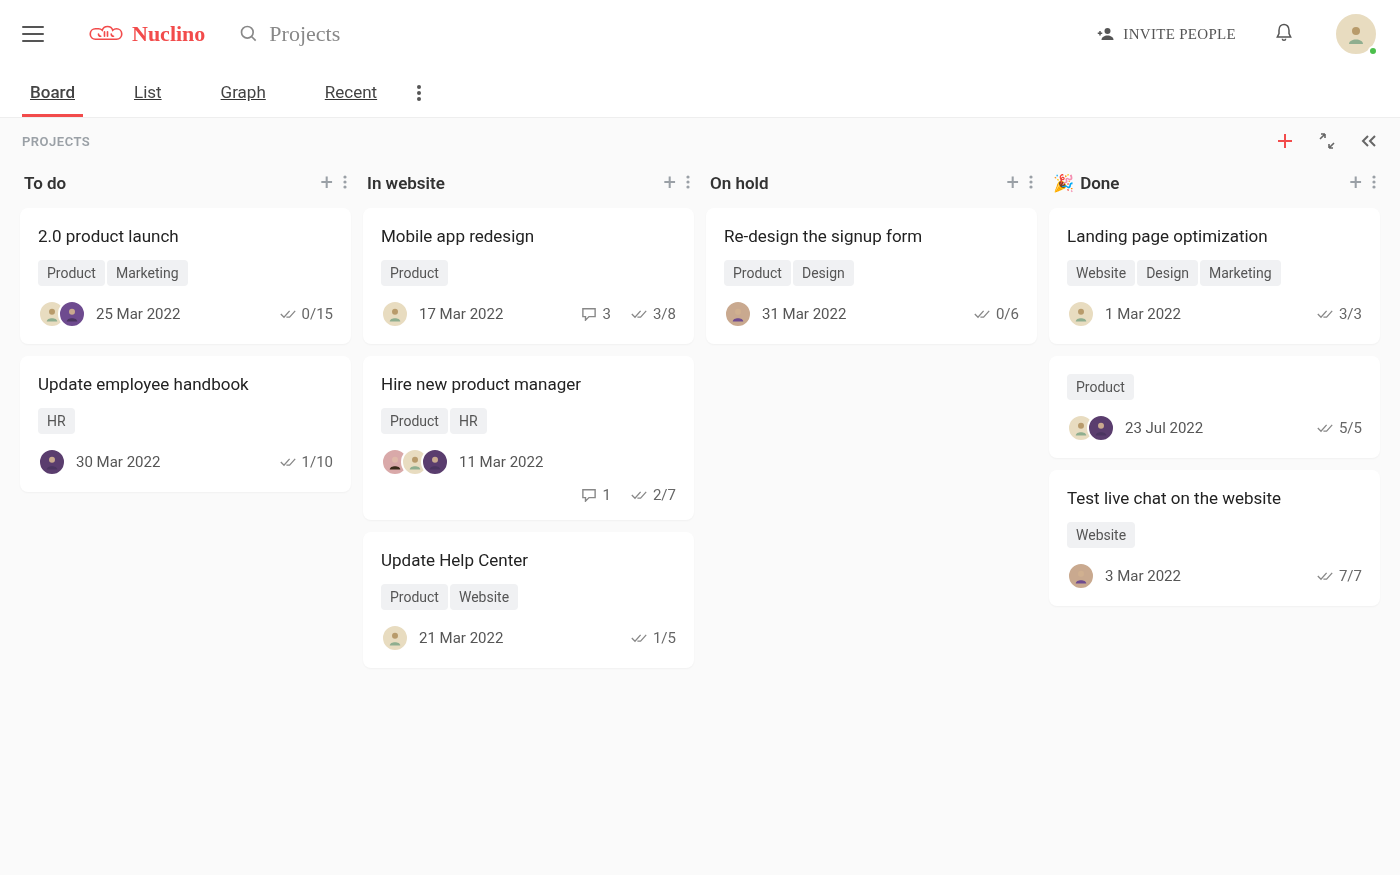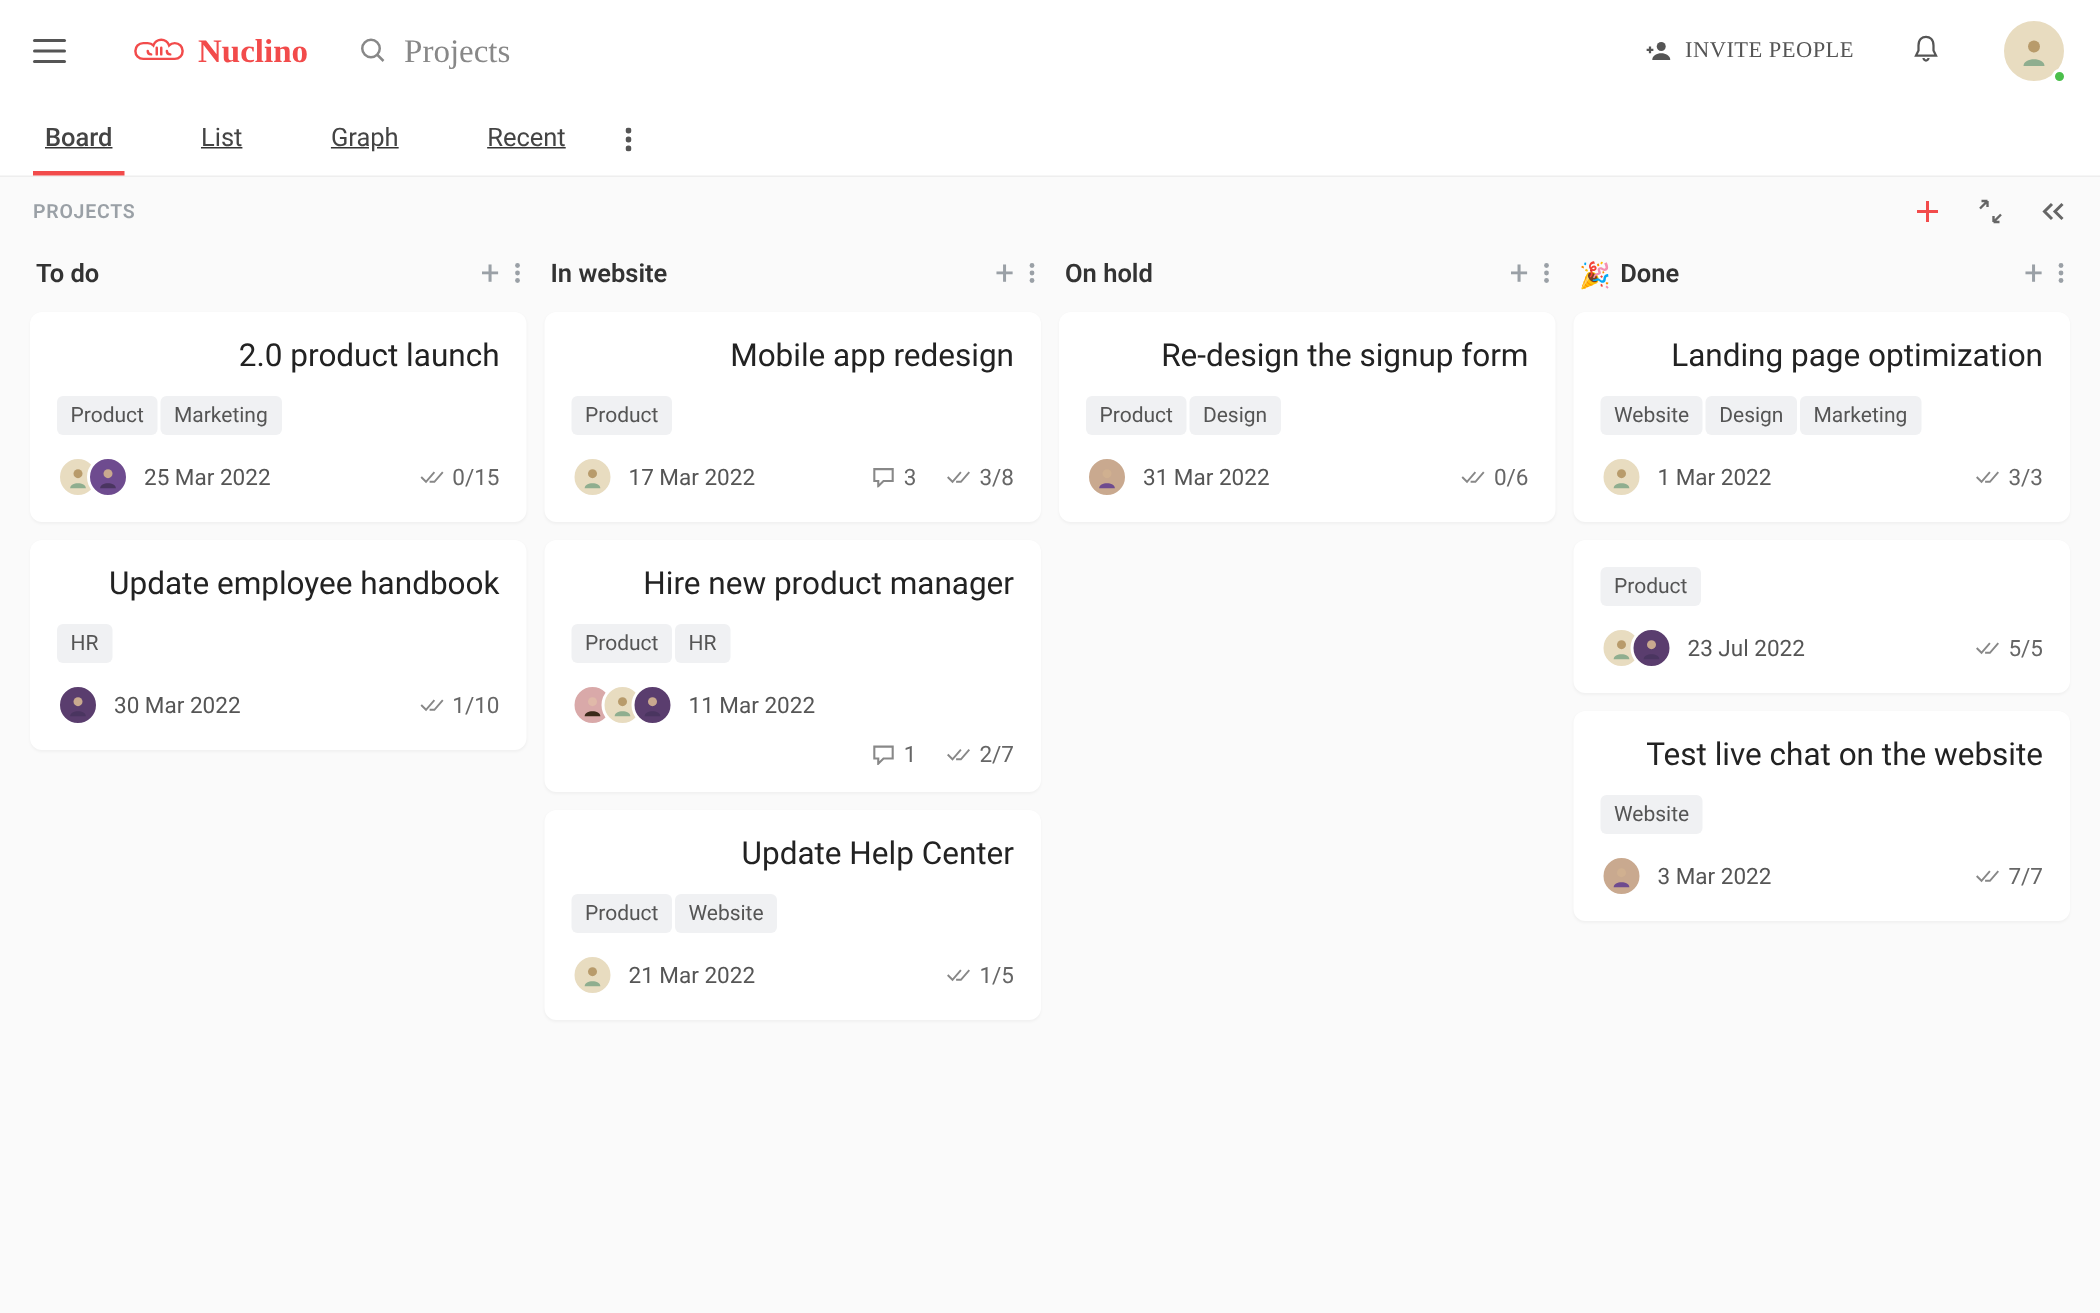--- a/index.html
+++ b/index.html
@@ -117,21 +117,21 @@
 .col-head .plus { margin-left: auto; font-size: 22px; line-height: 1; }
 .card {
   background: #fff;
   border-radius: 8px;
   padding: 18px 18px 16px;
   margin-bottom: 12px;
   box-shadow: 0 1px 2px rgba(0,0,0,0.04);
   cursor: pointer;
 }
 .card-title {
-  font-size: 21px; color: #222; margin-bottom: 14px; text-align: right;
+  font-size: 17px; color: #222; margin-bottom: 14px;
 }
 .tags {
   display: flex; flex-wrap: wrap; gap: 2px; margin-bottom: 14px;
 }
 .tag {
   background: #f0f1f3; color: #555;
   font-size: 14px; padding: 5px 9px; border-radius: 4px;
 }
 .card-foot {
   display: flex; align-items: center; gap: 10px;

